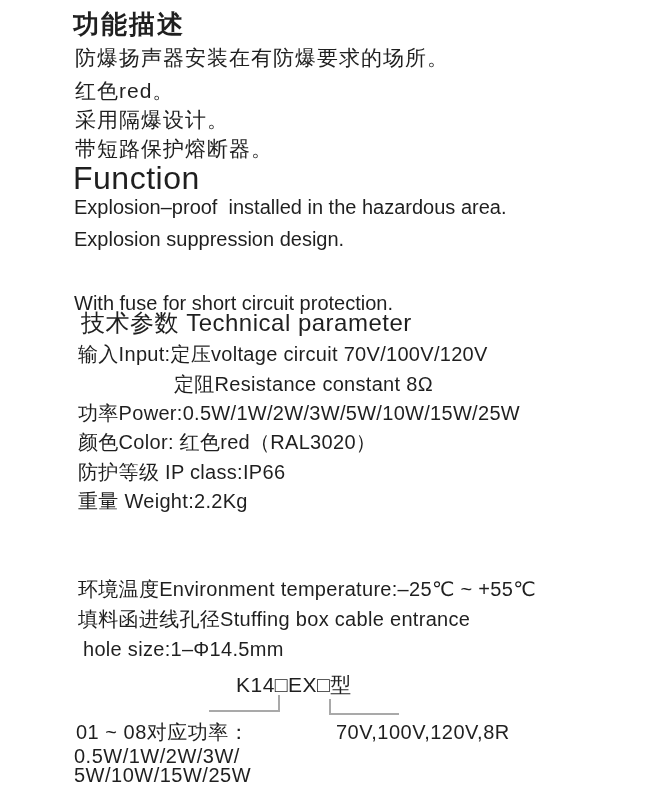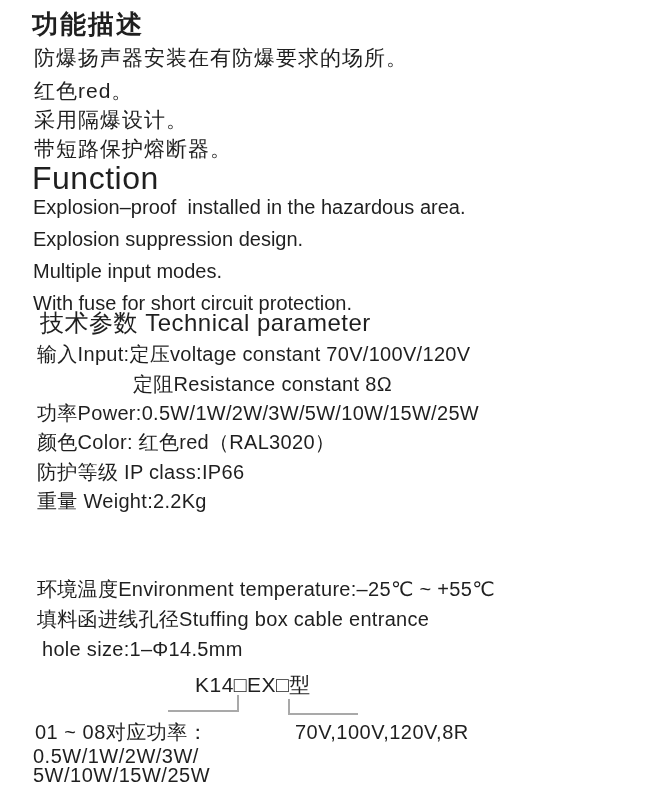--- a/index.html
+++ b/index.html
@@ -3,20 +3,21 @@
 <meta charset="utf-8">
 <style>
   html,body{margin:0;padding:0;background:#ffffff;}
   .page{
     position:relative;
     width:576px;height:800px;
     background:var(--bg,#ffffff);
     color:var(--text,#1f1f1f);
     font-family:"Liberation Sans","DejaVu Sans",sans-serif;
     overflow:hidden;
+    margin-left:41px;
   }
   .ln{position:absolute;white-space:pre;line-height:1.15;}
   .h1-zh{font-size:26px;font-weight:700;letter-spacing:2px;}
   .zh{font-size:21px;letter-spacing:1px;}
   .h-en{font-size:32px;font-weight:400;letter-spacing:0.5px;}
   .en{font-size:20px;}
   .h2{font-size:24px;letter-spacing:0.5px;}
   .tech{font-size:20px;letter-spacing:0.3px;}
   .model{font-size:21px;letter-spacing:0.5px;}
   .note{font-size:20px;letter-spacing:0.5px;}
@@ -31,26 +32,25 @@
 
   <div class="ln zh" style="left:34px;top:46px;">防爆扬声器安装在有防爆要求的场所。</div>
   <div class="ln zh" style="left:34px;top:79px;">红色red。</div>
   <div class="ln zh" style="left:34px;top:108px;">采用隔爆设计。</div>
   <div class="ln zh" style="left:34px;top:137px;">带短路保护熔断器。</div>
 
   <div class="ln h-en" style="left:32px;top:160px;">Function</div>
 
   <div class="ln en" style="left:33px;top:196px;">Explosion–proof  installed in the hazardous area.</div>
   <div class="ln en" style="left:33px;top:228px;">Explosion suppression design.</div>
-  <div class="ln en" style="left:33px;top:260px;">Multiple input modes.</div>
   <div class="ln en" style="left:33px;top:292px;">With fuse for short circuit protection.</div>
 
   <div class="ln h2" style="left:40px;top:309px;">技术参数 Technical parameter</div>
 
-  <div class="ln tech" style="left:37px;top:343px;">输入Input:定压voltage constant 70V/100V/120V</div>
+  <div class="ln tech" style="left:37px;top:343px;">输入Input:定压voltage circuit 70V/100V/120V</div>
   <div class="ln tech" style="left:133px;top:373px;">定阻Resistance constant 8Ω</div>
   <div class="ln tech" style="left:37px;top:402px;">功率Power:0.5W/1W/2W/3W/5W/10W/15W/25W</div>
   <div class="ln tech" style="left:37px;top:431px;">颜色Color: 红色red（RAL3020）</div>
   <div class="ln tech" style="left:37px;top:461px;">防护等级 IP class:IP66</div>
   <div class="ln tech" style="left:37px;top:490px;">重量 Weight:2.2Kg</div>
   <div class="ln tech" style="left:37px;top:578px;">环境温度Environment temperature:–25℃ ~ +55℃</div>
   <div class="ln tech" style="left:37px;top:608px;">填料函进线孔径Stuffing box cable entrance</div>
   <div class="ln tech" style="left:42px;top:638px;">hole size:1–Φ14.5mm</div>
 
   <div class="ln model" style="left:195px;top:673px;">K14□EX□型</div>

